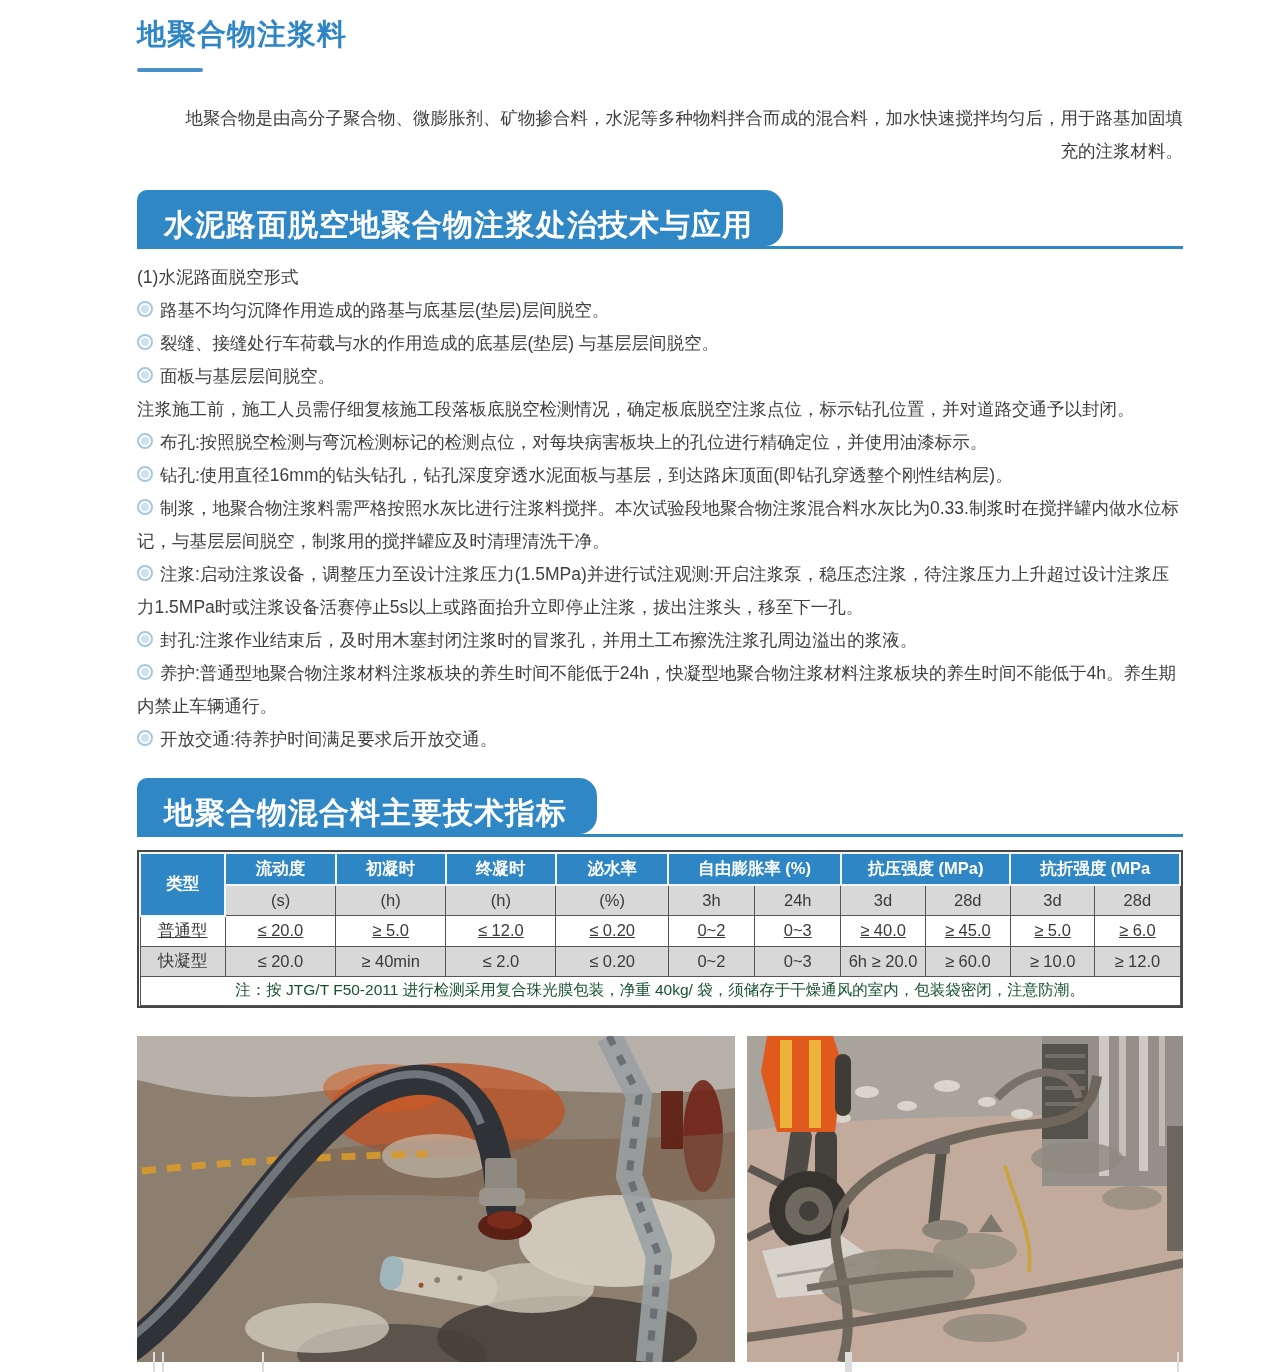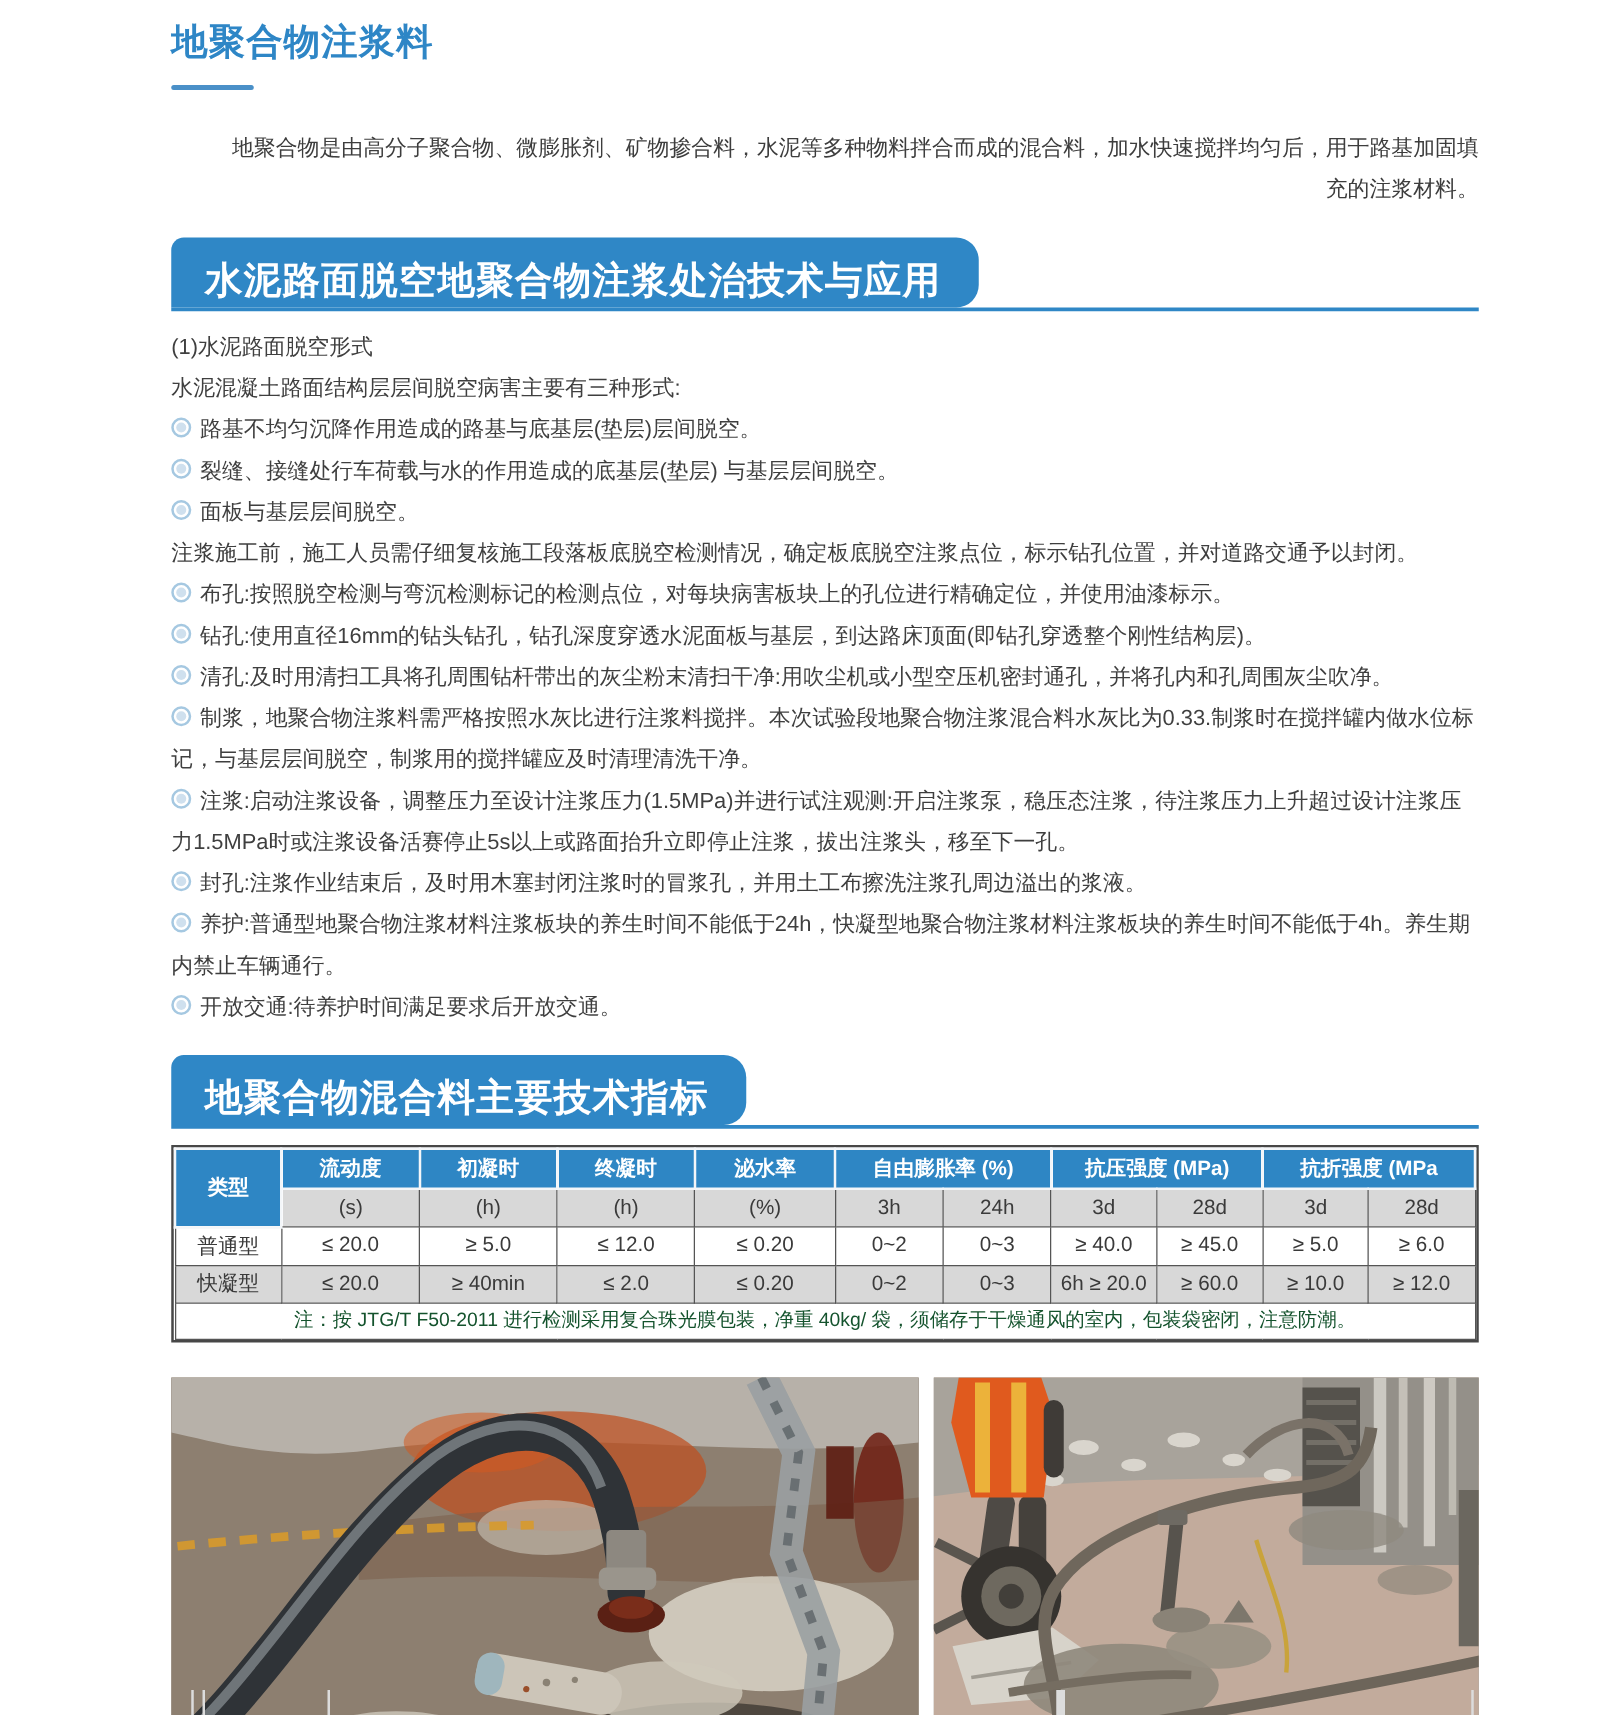--- a/index.html
+++ b/index.html
@@ -59,21 +59,21 @@
     text-align:center;vertical-align:middle;
     font-size:16.5px;color:#3a3a3a;
     padding:0;height:29px;white-space:nowrap;overflow:hidden;
   }
   table.spec th.blue{
     background:#2e86c4;color:#ffffff;font-weight:700;
     border:2px solid #f3f6f9;height:30px;
   }
   table.spec .unit td{background:#d8d8d8;}
   table.spec tr.shaded td{background:#d8d8d8;}
-  table.spec tr.plainrow td{background:#ffffff;}
+  table.spec tr.plainrow td{background:#ffffff;text-decoration:underline;}
   table.spec tr.noterow td{
     background:#ffffff;font-size:15.5px;height:28px;color:#14532d;
   }
 
   
   .photos{margin-top:28px;display:flex;gap:12px;}
   .photo{display:block;background:#9a9186;}
   .photo svg{display:block;}
 
   
@@ -89,28 +89,26 @@
   <div class="title-dash"></div>
 
   <p class="intro">地聚合物是由高分子聚合物、微膨胀剂、矿物掺合料，水泥等多种物料拌合而成的混合料，加水快速搅拌均匀后，用于路基加固填充的注浆材料。</p>
 
   <div class="banner">
     <span class="banner-badge">水泥路面脱空地聚合物注浆处治技术与应用</span>
   </div>
 
   <div class="pars">
       <div class="par"><span>(1)水泥路面脱空形式</span></div>
-      <div class="par"><span>水泥混凝土路面结构层层间脱空病害主要有三种形式:</span></div>
       <div class="par"><span class="bullet-ic"></span><span>路基不均匀沉降作用造成的路基与底基层(垫层)层间脱空。</span></div>
       <div class="par"><span class="bullet-ic"></span><span>裂缝、接缝处行车荷载与水的作用造成的底基层(垫层) 与基层层间脱空。</span></div>
       <div class="par"><span class="bullet-ic"></span><span>面板与基层层间脱空。</span></div>
       <div class="par"><span>注浆施工前，施工人员需仔细复核施工段落板底脱空检测情况，确定板底脱空注浆点位，标示钻孔位置，并对道路交通予以封闭。</span></div>
       <div class="par"><span class="bullet-ic"></span><span>布孔:按照脱空检测与弯沉检测标记的检测点位，对每块病害板块上的孔位进行精确定位，并使用油漆标示。</span></div>
       <div class="par"><span class="bullet-ic"></span><span>钻孔:使用直径16mm的钻头钻孔，钻孔深度穿透水泥面板与基层，到达路床顶面(即钻孔穿透整个刚性结构层)。</span></div>
-      <div class="par"><span class="bullet-ic"></span><span>清孔:及时用清扫工具将孔周围钻杆带出的灰尘粉末清扫干净:用吹尘机或小型空压机密封通孔，并将孔内和孔周围灰尘吹净。</span></div>
       <div class="par"><span class="bullet-ic"></span><span>制浆，地聚合物注浆料需严格按照水灰比进行注浆料搅拌。本次试验段地聚合物注浆混合料水灰比为0.33.制浆时在搅拌罐内做水位标记，与基层层间脱空，制浆用的搅拌罐应及时清理清洗干净。</span></div>
       <div class="par"><span class="bullet-ic"></span><span>注浆:启动注浆设备，调整压力至设计注浆压力(1.5MPa)并进行试注观测:开启注浆泵，稳压态注浆，待注浆压力上升超过设计注浆压力1.5MPa时或注浆设备活赛停止5s以上或路面抬升立即停止注浆，拔出注浆头，移至下一孔。</span></div>
       <div class="par"><span class="bullet-ic"></span><span>封孔:注浆作业结束后，及时用木塞封闭注浆时的冒浆孔，并用土工布擦洗注浆孔周边溢出的浆液。</span></div>
       <div class="par"><span class="bullet-ic"></span><span>养护:普通型地聚合物注浆材料注浆板块的养生时间不能低于24h，快凝型地聚合物注浆材料注浆板块的养生时间不能低于4h。养生期内禁止车辆通行。</span></div>
       <div class="par"><span class="bullet-ic"></span><span>开放交通:待养护时间满足要求后开放交通。</span></div>
     </div>
 
   <div class="banner">
     <span class="banner-badge">地聚合物混合料主要技术指标</span>
   </div>

